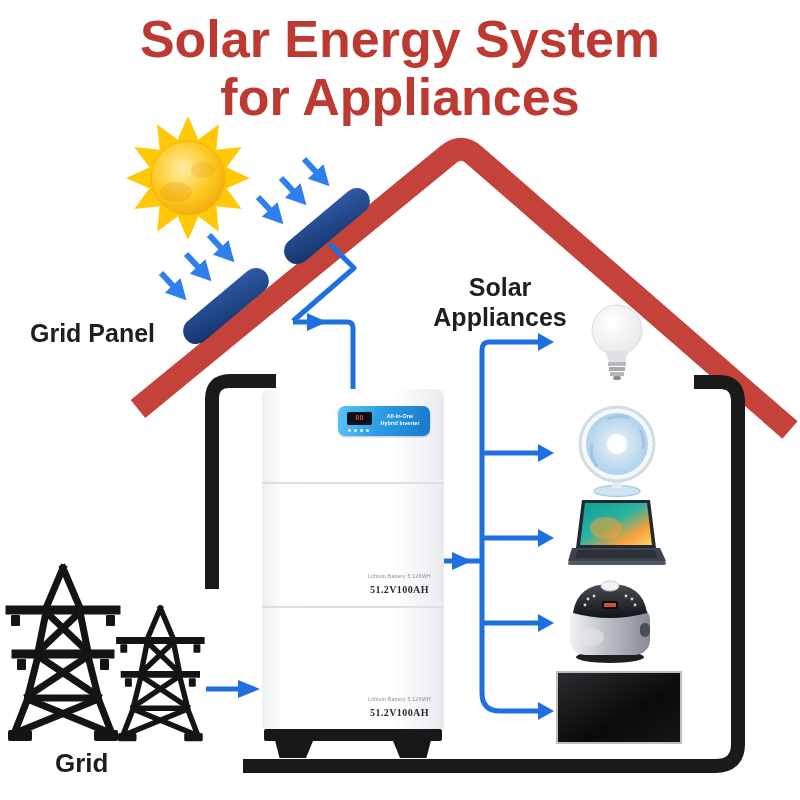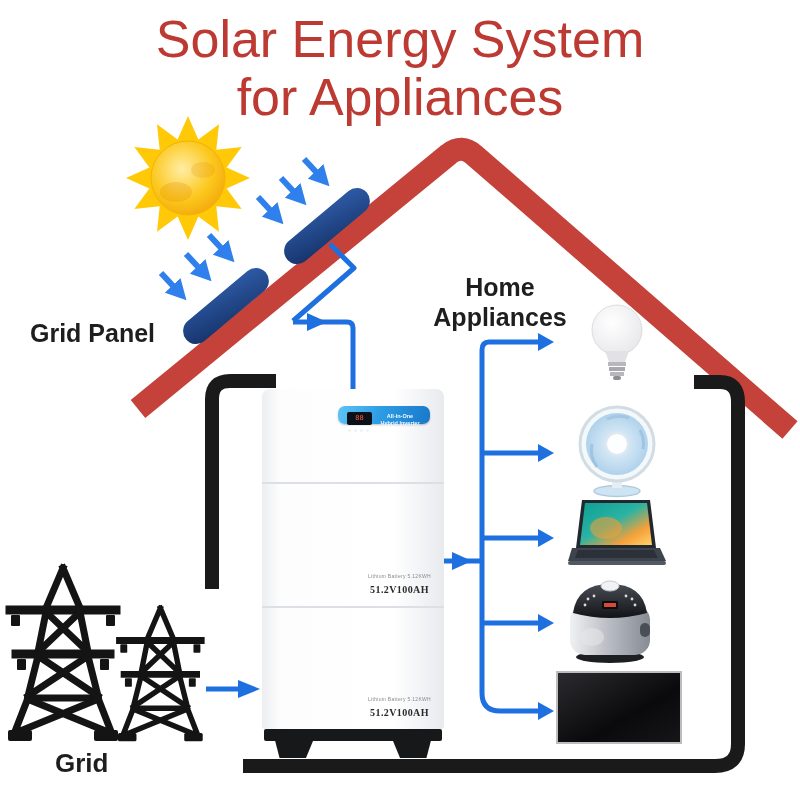--- a/index.html
+++ b/index.html
@@ -7,34 +7,34 @@
     --circuit-blue:#1e6fe0; --ray-blue:#2f80ec; --wall-black:#1a1a1a;
     --sun-yellow:#ffc908; --display-blue:#2496e0;
   }
   *{margin:0;padding:0;box-sizing:border-box}
   body{background:#fff;font-family:"Liberation Sans",sans-serif}
   .canvas{position:relative;width:800px;height:800px;background:#fff;overflow:hidden}
   .layer{position:absolute;inset:0}
   svg{position:absolute;left:0;top:0}
 
   .title{position:absolute;top:10px;left:0;width:800px;text-align:center;z-index:5;
-         color:var(--title-red,#bd3a33);font-weight:normal;font-size:52px;line-height:58px;letter-spacing:0px}
+         color:var(--title-red,#bd3a33);font-weight:bold;font-size:52px;line-height:58px;letter-spacing:0px}
   .lbl{position:absolute;z-index:5;color:#1e1e1e;font-weight:bold;font-size:25px;line-height:30px}
   .lbl-solar{left:30px;top:318px}
   .lbl-appl{left:420px;top:272px;width:160px;text-align:center}
   .lbl-grid{left:55px;top:748px;width:95px;font-size:26px}
 
   
   .battery{position:absolute;left:262px;top:389px;width:182px;height:372px;z-index:4}
   .bmod{position:relative;width:100%;
         background:linear-gradient(90deg,#eceef1 0%,#fdfdfe 10%,#ffffff 72%,#e8eaee 100%)}
   .inv{height:95px;border-radius:8px 8px 0 0;border-bottom:2px solid #dcdfe4}
   .mod2{height:124px;border-bottom:2px solid #dcdfe4}
   .mod3{height:121px;border-radius:0 0 3px 3px}
-  .disp{position:absolute;left:76px;top:17px;width:92px;height:18px;border-radius:7px;
+  .disp{position:absolute;left:76px;top:17px;width:92px;height:30px;border-radius:7px;
         background:linear-gradient(105deg,#5ec4f5 0%,#2d9de4 45%,#1878c9 100%);
         box-shadow:0 1px 2px rgba(0,0,60,.25)}
   .lcd{position:absolute;left:9px;top:6px;width:25px;height:13px;background:#0c1018;border-radius:2px;
        color:#ff5a3c;font-size:7px;line-height:13px;text-align:center;font-family:"DejaVu Sans Mono",monospace}
   .keys{position:absolute;left:10px;top:23px;display:flex;gap:3px}
   .keys i{width:3px;height:3px;border-radius:50%;background:#eaf4fc;display:block}
   .disptxt{position:absolute;right:4px;top:7px;width:52px;text-align:center;color:#f2faff;
            font-size:5.5px;line-height:7px;font-weight:bold}
   .modlabel{position:absolute;right:13px;bottom:9px;text-align:center}
   .modlabel .sub{font-size:5px;color:#8b8b8b;letter-spacing:.3px;display:block}
@@ -259,18 +259,18 @@
       <div class="bfoot r"></div>
     </div>
   </div>
 
   <div class="title">
     <div>Solar Energy System</div>
     <div>for Appliances</div>
   </div>
   <div class="lbl lbl-solar">Grid Panel</div>
   <div class="lbl lbl-appl">
-    <div>Home</div>
+    <div>Solar</div>
     <div>Appliances</div>
   </div>
   <div class="lbl lbl-grid">Grid</div>
 
 </div>
 
 </body></html>

